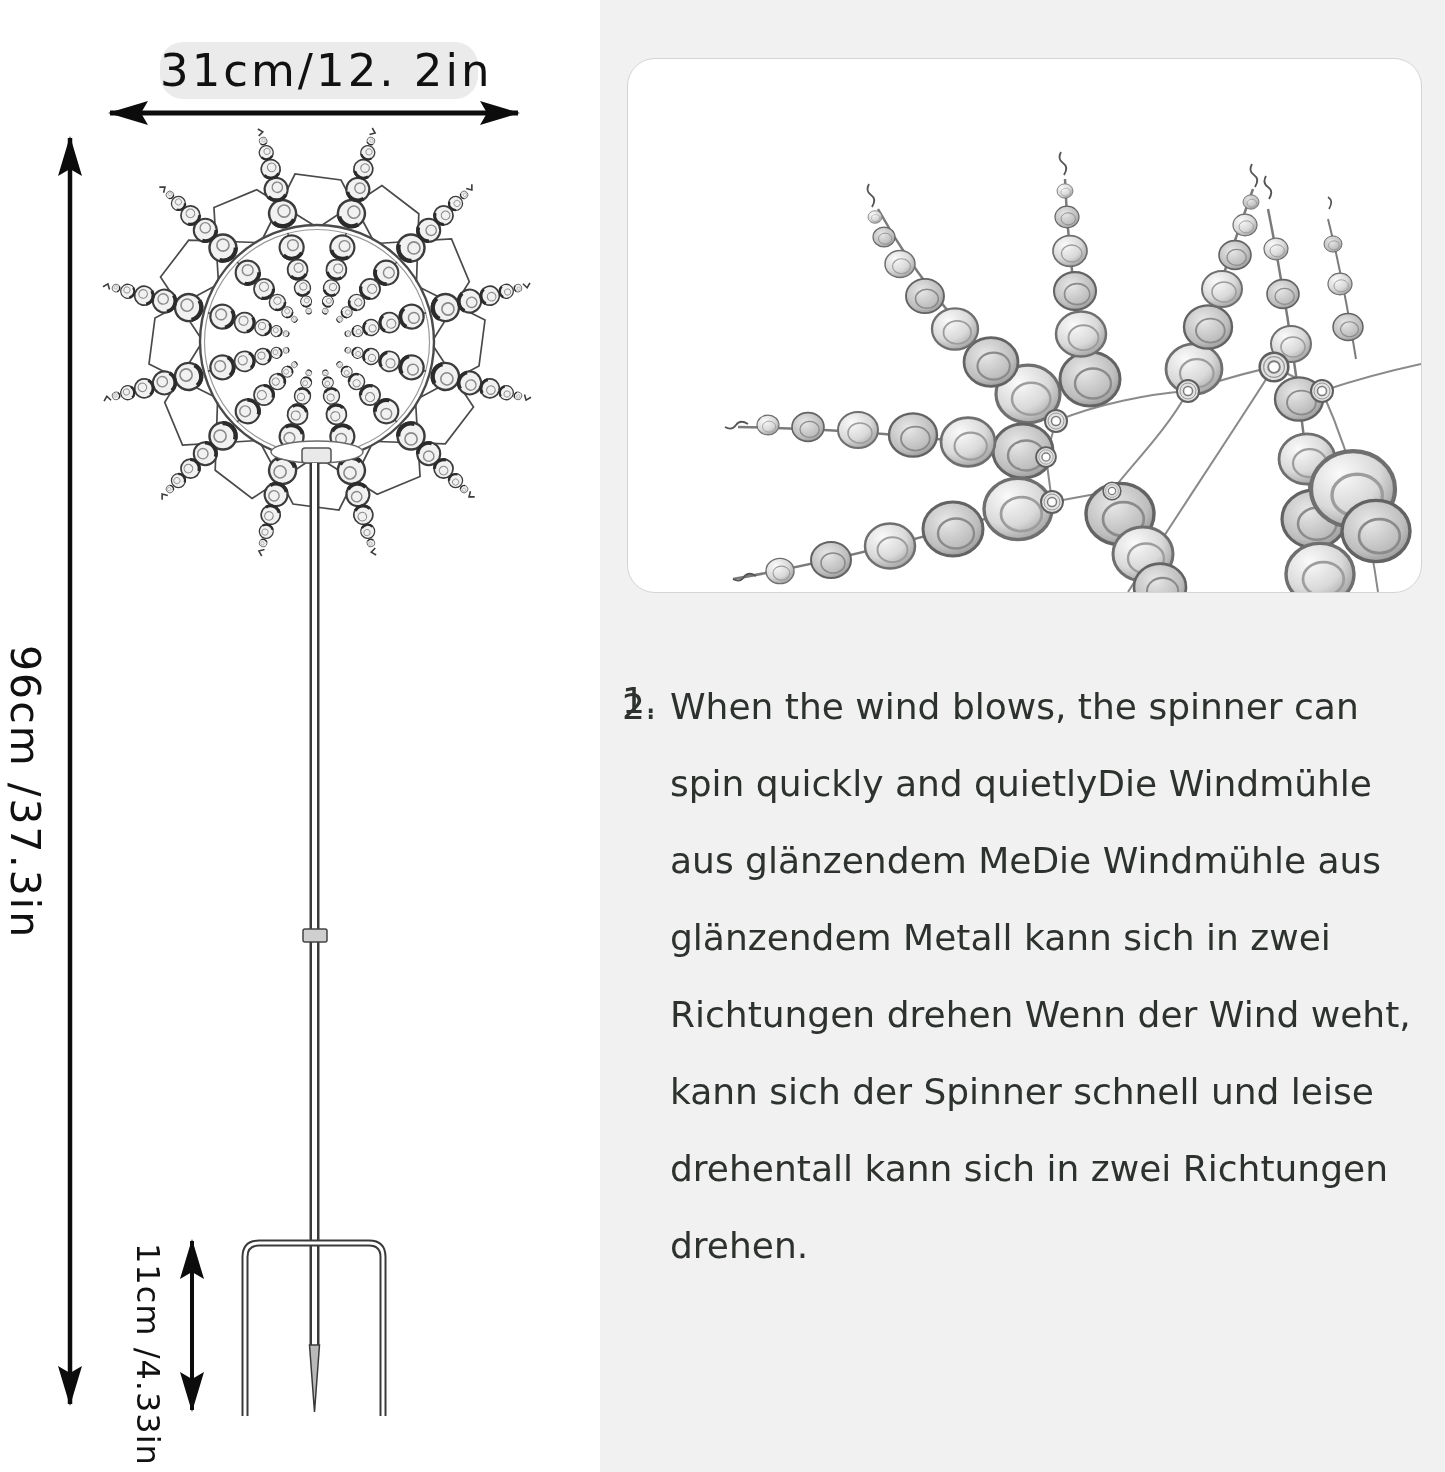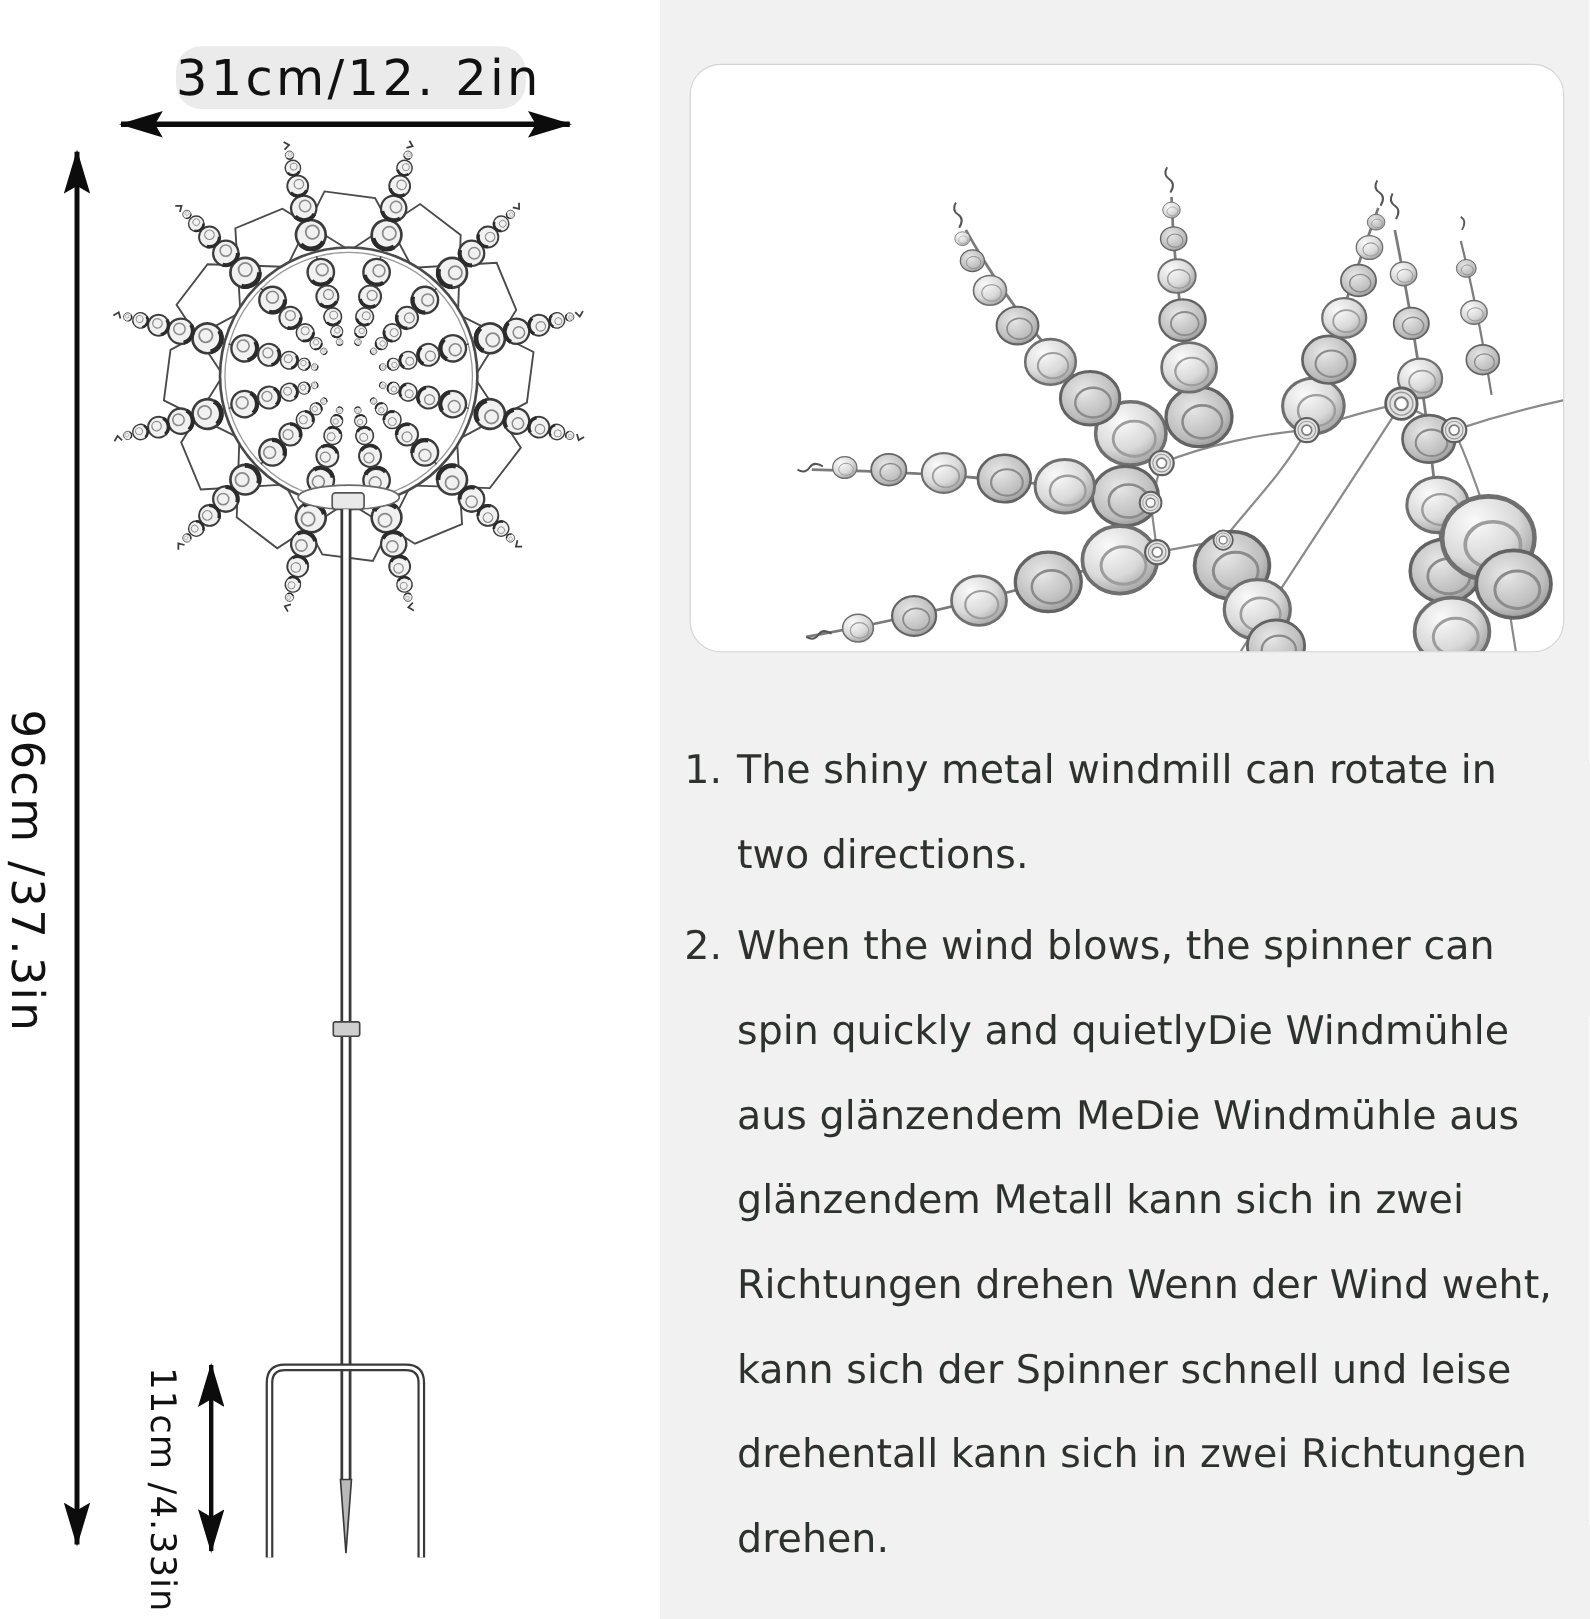--- a/index.html
+++ b/index.html
@@ -285,21 +285,20 @@
           <use href="#jnt" transform="translate(418,398) scale(0.9)"></use>
           <use href="#jnt" transform="translate(424,443)"></use>
           <use href="#jnt" transform="translate(484,432) scale(0.8)"></use>
         </g>
       </svg>
     </div>
 
     <ol class="instructions">
       <li>
         <span class="num">1.</span>
-        <span class="txt">The shiny metal windmill can rotate in two directions.</span>
       </li>
       <li>
         <span class="num">2.</span>
         <span class="txt">When the wind blows, the spinner can spin quickly and quietlyDie Windmühle aus glänzendem MeDie Windmühle aus glänzendem Metall kann sich in zwei Richtungen drehen Wenn der Wind weht, kann sich der Spinner schnell und leise drehentall kann sich in zwei Richtungen drehen.</span>
       </li>
     </ol>
   </div>
 
 </div>
 

